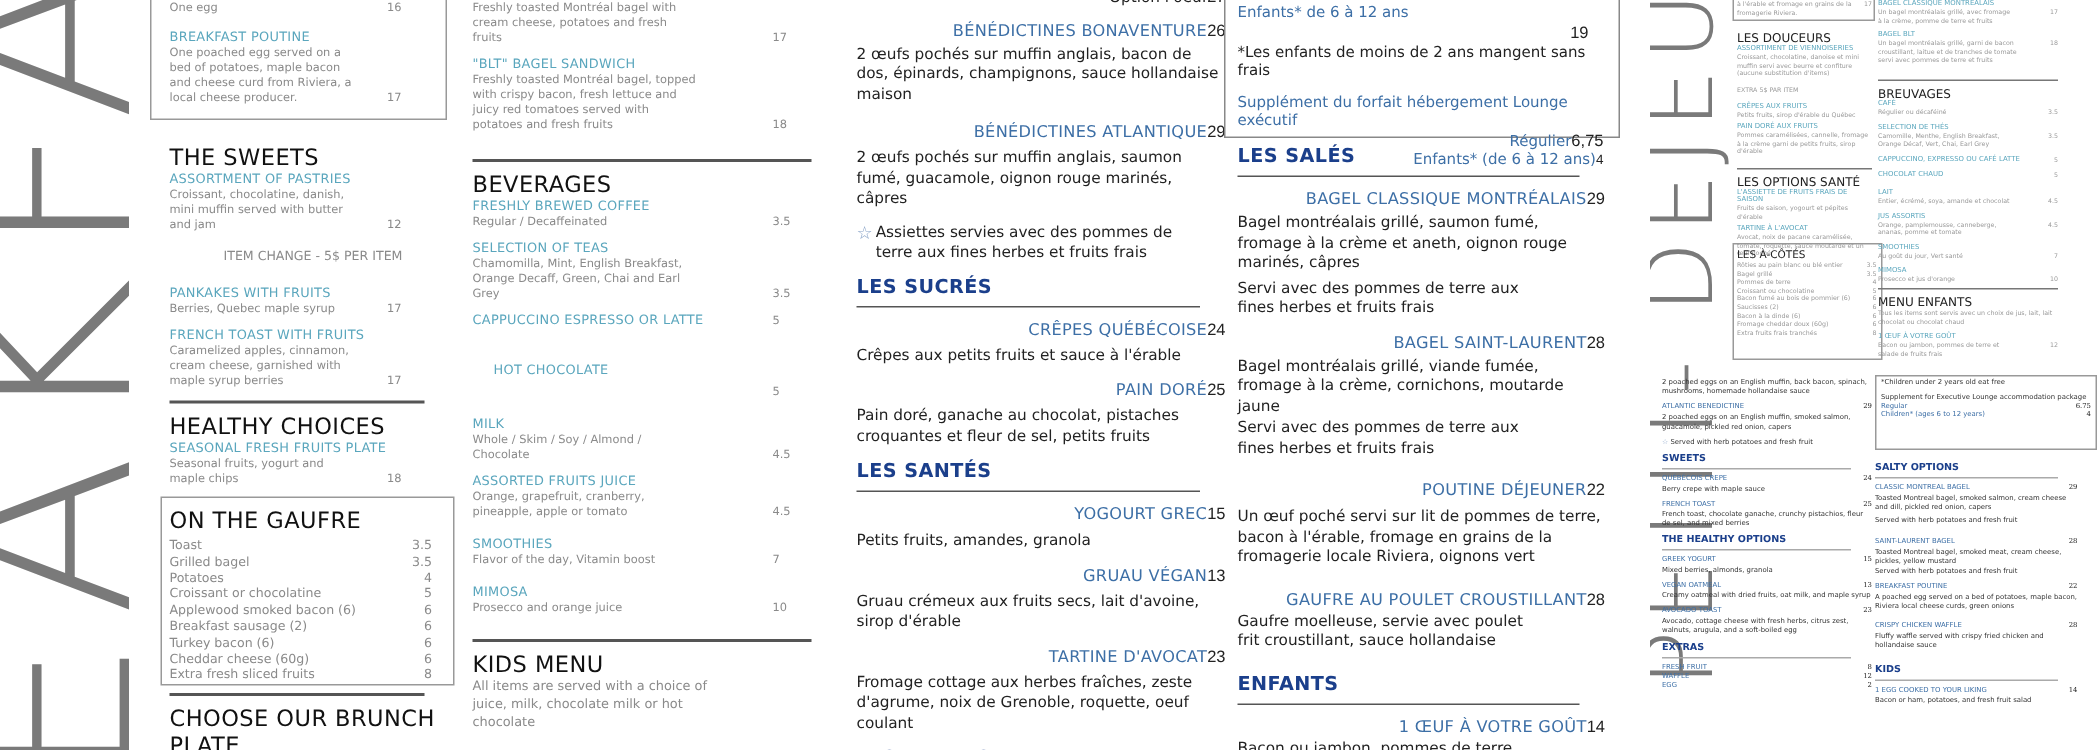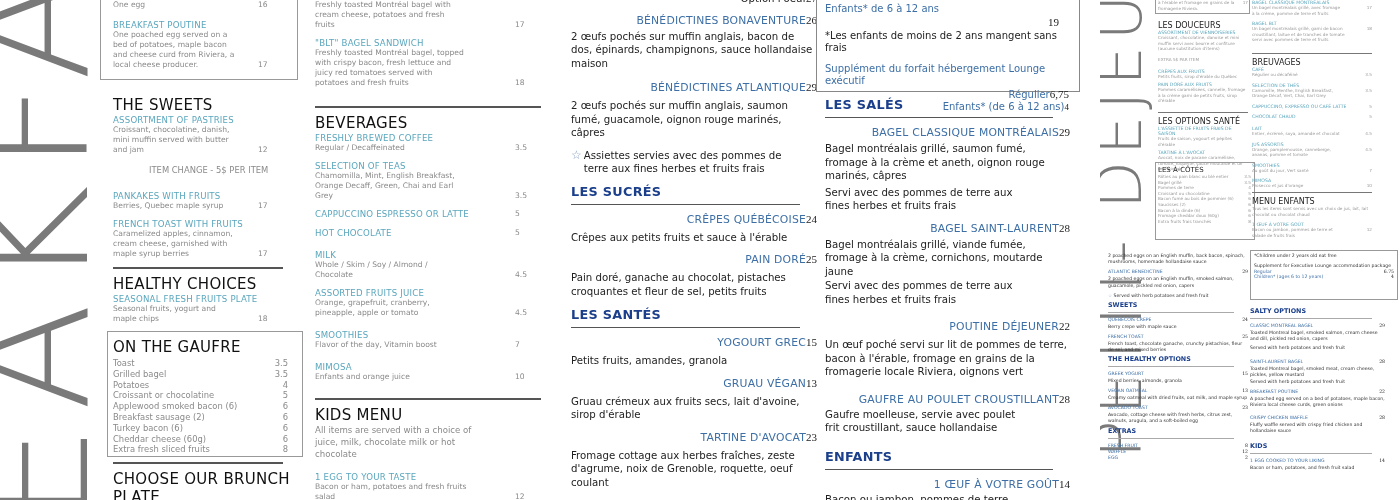--- a/index.html
+++ b/index.html
@@ -30,21 +30,21 @@
   .boxed { position: absolute; border: 1px solid #999; background: #fff; }
   .side-row { display: flex; justify-content: space-between; font-size: 8.4px; line-height: 10.8px; color: #8a8a8a; }
   .kids-note { font-size: 8.6px; line-height: 12px; color: #8a8a8a; }
   .plain-line { font-size: 8.4px; color: #8a8a8a; margin-top: 10px; margin-left: 36px; }
 
   
   #p2 { left: 560px; width: 540px; font-family: "DejaVu Sans", sans-serif; }
   .fr-col { position: absolute; }
   .fr-row { display: flex; justify-content: flex-end; align-items: baseline; }
   .fr-title { color: #3d6fa6; font-size: 10.8px; text-transform: uppercase; letter-spacing: .2px; }
-  .fr-price { font-family: Liberation Serif, serif; font-size: 11px; color: #222; }
+  .fr-price { font-family: Liberation Sans, sans-serif; font-size: 11px; color: #222; }
   .fr-desc { font-size: 10.2px; line-height: 13.5px; color: #222; margin-top: 5px; }
   .fr-section { color: #1b3f8b; font-size: 12.8px; font-weight: bold; margin-top: 8px; letter-spacing: .3px; }
   .fr-rule { height: 1px; background: #555; margin: 5px 0 8px 0; width: 93%; }
   .fr-item { margin-bottom: 9px; }
   .star { display: inline-block; width: 14px; color: #8aa4c8; font-size: 12px; margin-right: 2px; }
   .fr-box { position: absolute; border: 1px solid #888; background: #fff; }
   .fr-box .blue { color: #3d6fa6; font-size: 10px; line-height: 12.5px; }
   .fr-box .black { color: #222; font-size: 10px; line-height: 12.5px; }
 
   
@@ -190,41 +190,41 @@
     <div class="en-item-title">SELECTION OF TEAS</div>
     <div class="en-item-desc">
         <span class="txt" style="max-width:150px;">Chamomilla, Mint, English Breakfast, Orange Decaff, Green, Chai and Earl Grey</span>
         <span class="price">3.5</span>
       </div>
     <div class="en-item-desc" style="margin-top:8px;">
         <span class="en-item-title" style="margin:0;">CAPPUCCINO ESPRESSO OR LATTE</span>
         <span class="price">5</span>
       </div>
     <div class="en-item-desc" style="margin-top:9px;">
-        <span class="en-item-title" style="margin:0;">HOT CHOCOLATE</span>
+        <span class="en-item-title" style="margin:14px;">HOT CHOCOLATE</span>
         <span class="price">5</span>
       </div>
     <div class="en-item-title" style="margin-top:12px;">MILK</div>
     <div class="en-item-desc">
         <span class="txt" style="max-width:150px;">Whole / Skim / Soy / Almond / Chocolate</span>
         <span class="price">4.5</span>
       </div>
     <div class="en-item-title">ASSORTED FRUITS JUICE</div>
     <div class="en-item-desc">
         <span class="txt" style="max-width:150px;">Orange, grapefruit, cranberry, pineapple, apple or tomato</span>
         <span class="price">4.5</span>
       </div>
     <div class="en-item-title" style="margin-top:12px;">SMOOTHIES</div>
     <div class="en-item-desc">
         <span class="txt" style="max-width:150px;">Flavor of the day, Vitamin boost</span>
         <span class="price">7</span>
       </div>
     <div class="en-item-title" style="margin-top:12px;">MIMOSA</div>
     <div class="en-item-desc">
-        <span class="txt" style="max-width:150px;">Enfants and orange juice</span>
+        <span class="txt" style="max-width:150px;">Prosecco and orange juice</span>
         <span class="price">10</span>
       </div>
     <div class="rule" style="margin-top:16px; width:226px;"></div>
 
     <div class="en-section">KIDS MENU</div>
     <div class="kids-note" style="max-width:180px;">All items are served with a choice of juice, milk, chocolate milk or hot chocolate</div>
     <div class="en-item-title" style="margin-top:12px;">1 EGG TO YOUR TASTE</div>
     <div class="en-item-desc">
         <span class="txt" style="max-width:160px;">Bacon or ham, potatoes and fresh fruits salad</span>
         <span class="price">12</span>

